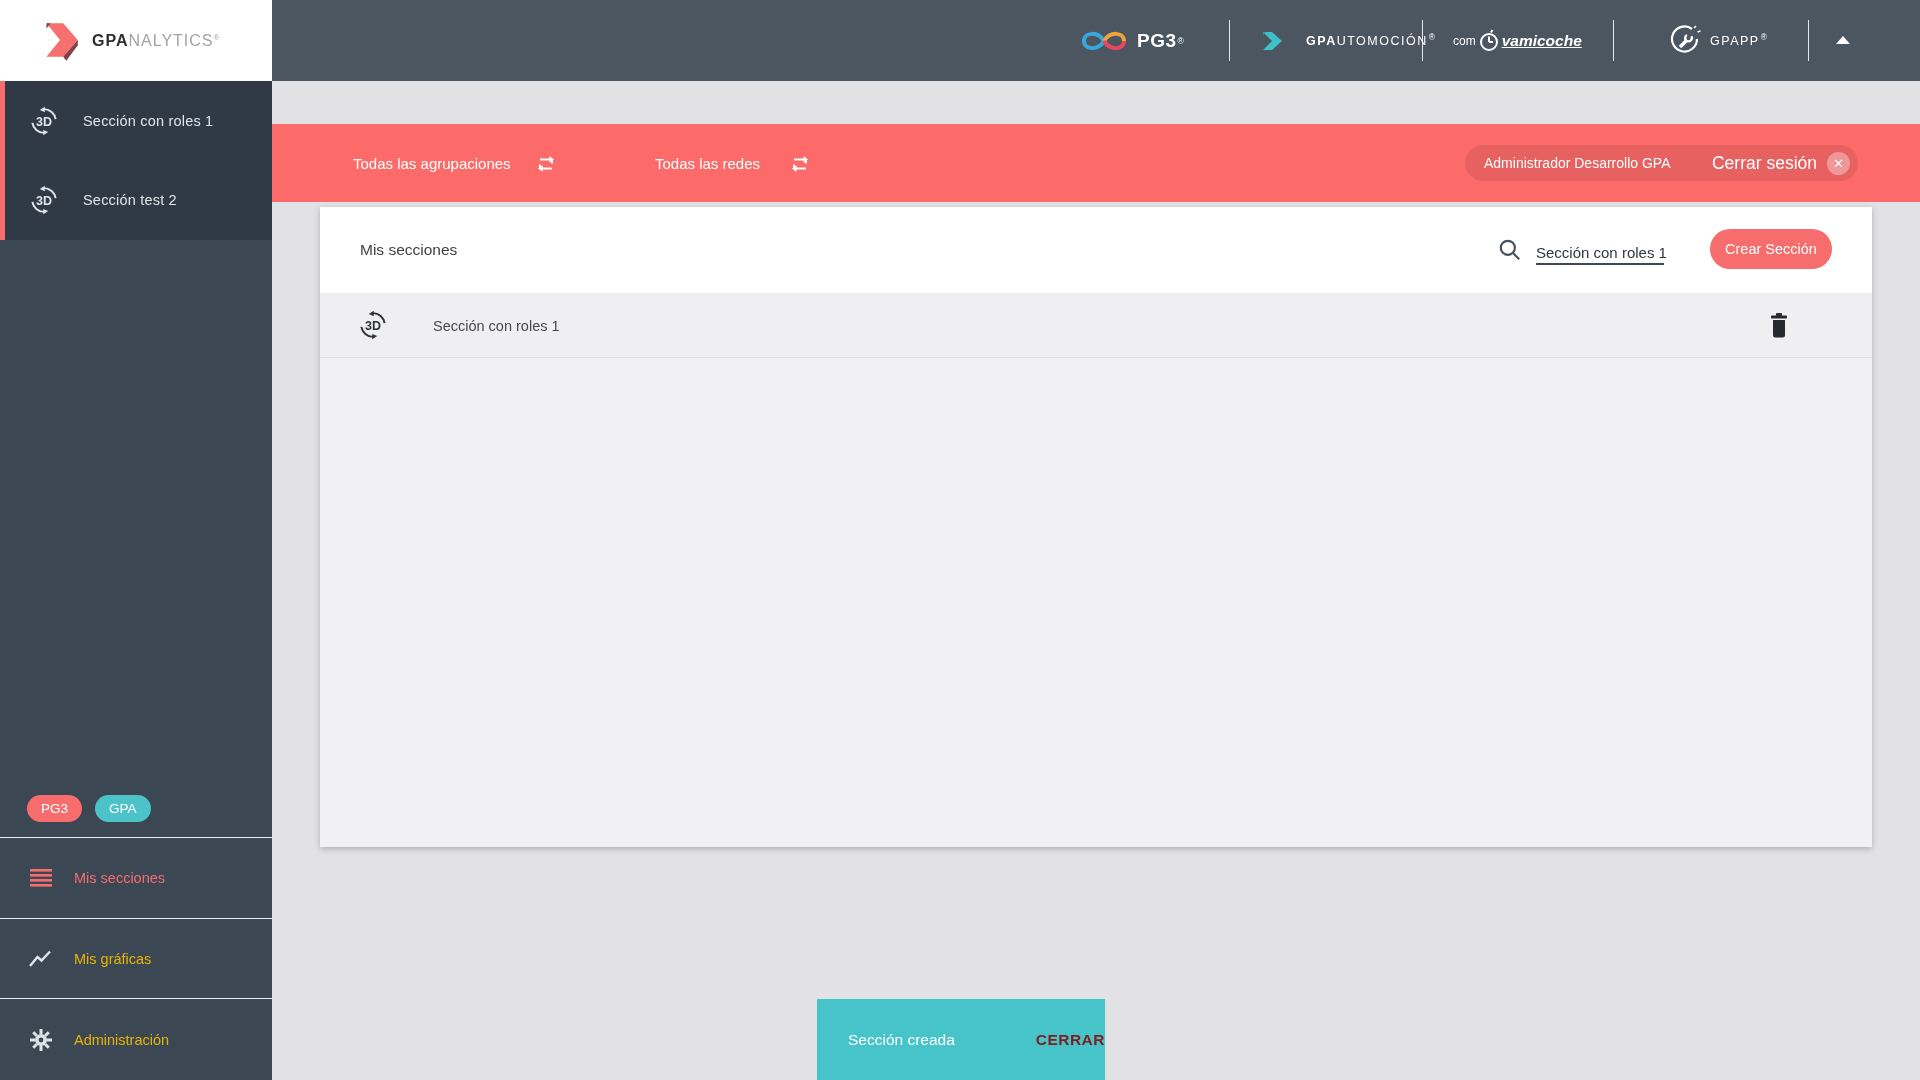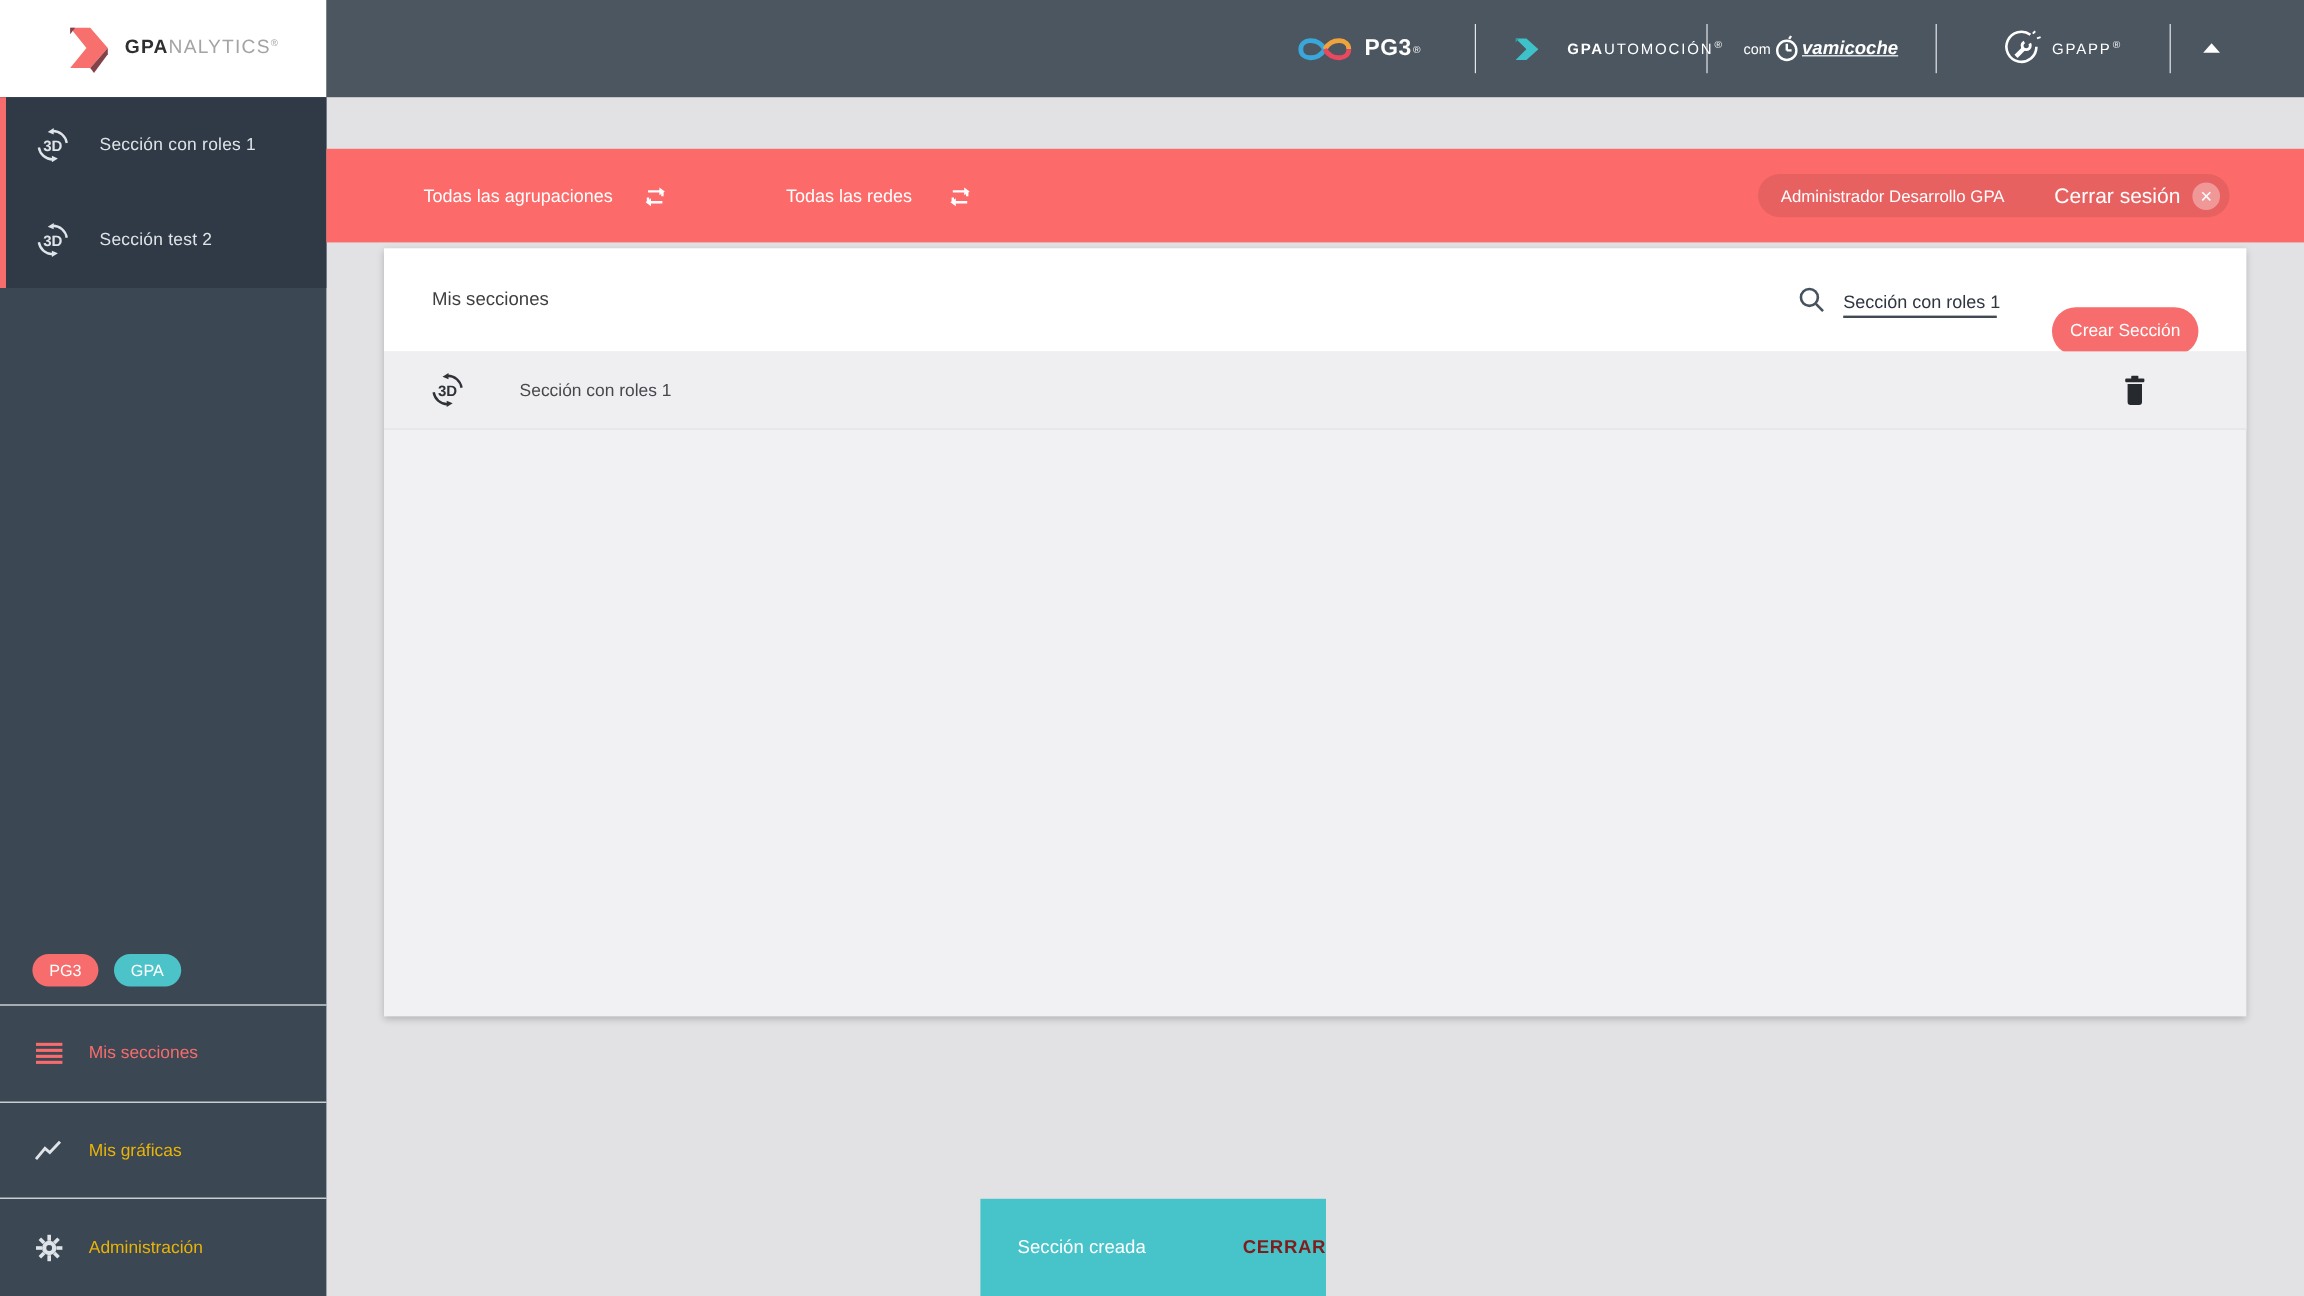--- a/index.html
+++ b/index.html
@@ -6,21 +6,21 @@
   html,body { width:1920px; height:1080px; }
   body {
     font-family: "Liberation Sans", sans-serif;
     background:#e2e2e5;
     position:relative;
     overflow:hidden;
     color:#333;
   }
   
   .sidebar { position:absolute; left:0; top:0; width:272px; height:1080px; background:#3b4753; }
-  .logo-box { position:absolute; left:0; top:0; width:272px; height:81px; background:#ffffff; display:flex; align-items:center; padding-left:48px; }
+  .logo-box { position:absolute; left:0; top:0; width:272px; height:81px; background:#ffffff; display:flex; align-items:center; padding-left:36px; }
   .logo-text { margin-left:10px; font-size:16px; letter-spacing:1px; }
   .logo-text .p1 { font-weight:bold; color:#2f2f31; }
   .logo-text .p2 { font-weight:400; color:#a4a4a6; }
   .logo-text .reg { font-size:8px; color:#a4a4a6; vertical-align:super; }
   .section-group { position:absolute; left:0; top:81px; width:272px; height:159px; background:#2f3a46; border-left:5px solid #f76c6c; }
   .side-item { display:flex; align-items:center; height:79px; padding-left:24px; cursor:pointer; }
   .side-item .lbl { margin-left:24px; font-size:14.5px; color:#dfe4e8; letter-spacing:0.2px; }
   .side-divider { position:absolute; left:0; width:272px; height:1px; background:#eceff1; }
   .badges { position:absolute; left:27px; top:795px; display:flex; gap:13px; }
   .badge { height:27px; border-radius:14px; padding:0 14px; display:flex; align-items:center; font-size:13.5px; color:#fff; cursor:pointer; }
@@ -50,21 +50,21 @@
   .logout { margin-left:auto; font-size:17.5px; color:#fff; cursor:pointer; }
   .logout-x { margin-left:10px; margin-right:2px; width:23px; height:23px; border-radius:50%; background:rgba(255,255,255,0.35); color:rgba(255,255,255,0.95); font-size:13px; display:flex; align-items:center; justify-content:center; cursor:pointer; }
   
   .panel { position:absolute; left:320px; top:207px; width:1552px; height:640px; box-shadow:0 2px 6px rgba(0,0,0,0.22); }
   .panel-header { position:relative; width:100%; height:86px; background:#ffffff; }
   .panel-title { position:absolute; left:40px; top:0; height:86px; display:flex; align-items:center; font-size:15.5px; color:#3f3f41; }
   .search-icon { position:absolute; left:1177px; top:30px; cursor:pointer; }
   .search-wrap { position:absolute; left:1216px; top:32px; width:128px; border-bottom:2px solid #3f4a55; display:flex; align-items:flex-end; height:26px; cursor:text; }
   .search-text { font-size:15px; color:#2f3640; white-space:nowrap; padding-bottom:2px; }
   .text-caret { width:1.5px; height:19px; background:#2f3640; margin-bottom:2px; }
-  .create-btn { position:absolute; left:1390px; top:22px; width:122px; height:40px; border:none; border-radius:20px; background:#f76c6c; color:#fff; font-size:14.5px; font-family:"Liberation Sans",sans-serif; cursor:pointer;margin-top:27px; }
+  .create-btn { position:absolute; left:1390px; top:22px; width:122px; height:40px; border:none; border-radius:20px; background:#f76c6c; color:#fff; font-size:14.5px; font-family:"Liberation Sans",sans-serif; cursor:pointer; }
   .panel-list { position:relative; width:100%; height:554px; background:#f1f1f3; }
   .list-row { position:relative; width:100%; height:65px; background:#efeff1; border-bottom:1px solid #e1e1e4; cursor:pointer; }
   .row-3d { position:absolute; left:38px; top:17px; }
   .row-label { position:absolute; left:113px; top:0; height:65px; display:flex; align-items:center; font-size:14.5px; color:#46484c; }
   .row-trash { position:absolute; right:82px; top:20px; cursor:pointer; }
   
   .toast { position:absolute; left:817px; top:999px; width:288px; height:81px; background:#47c4ca; display:flex; align-items:center; }
   .toast-msg { margin-left:31px; font-size:15.5px; color:#fff; }
   .toast-action { margin-left:auto; font-size:15.5px; font-weight:bold; color:#7f1d1d; cursor:pointer; letter-spacing:0.5px; }
 </style>

